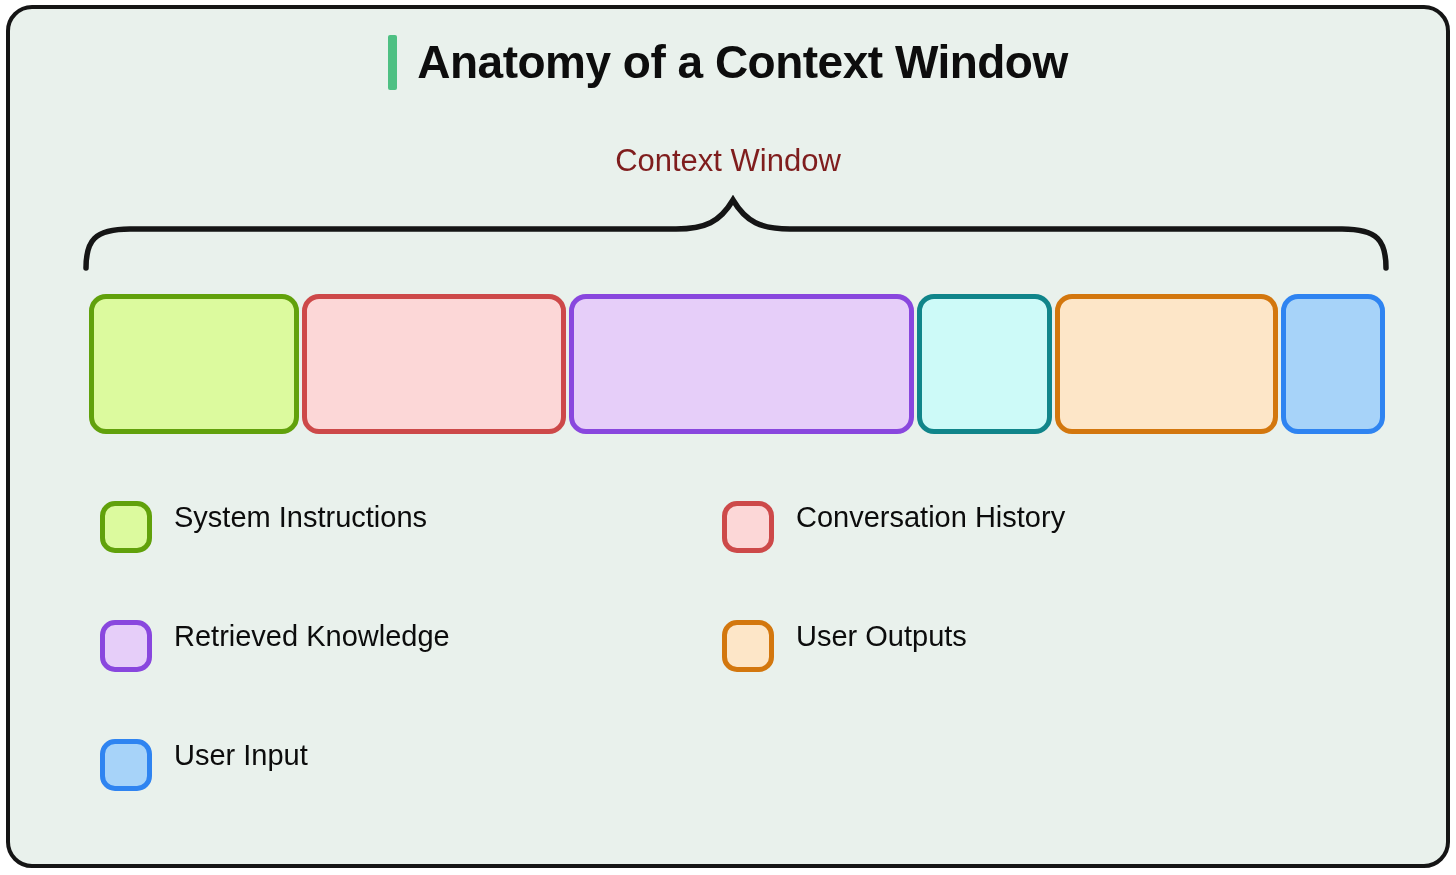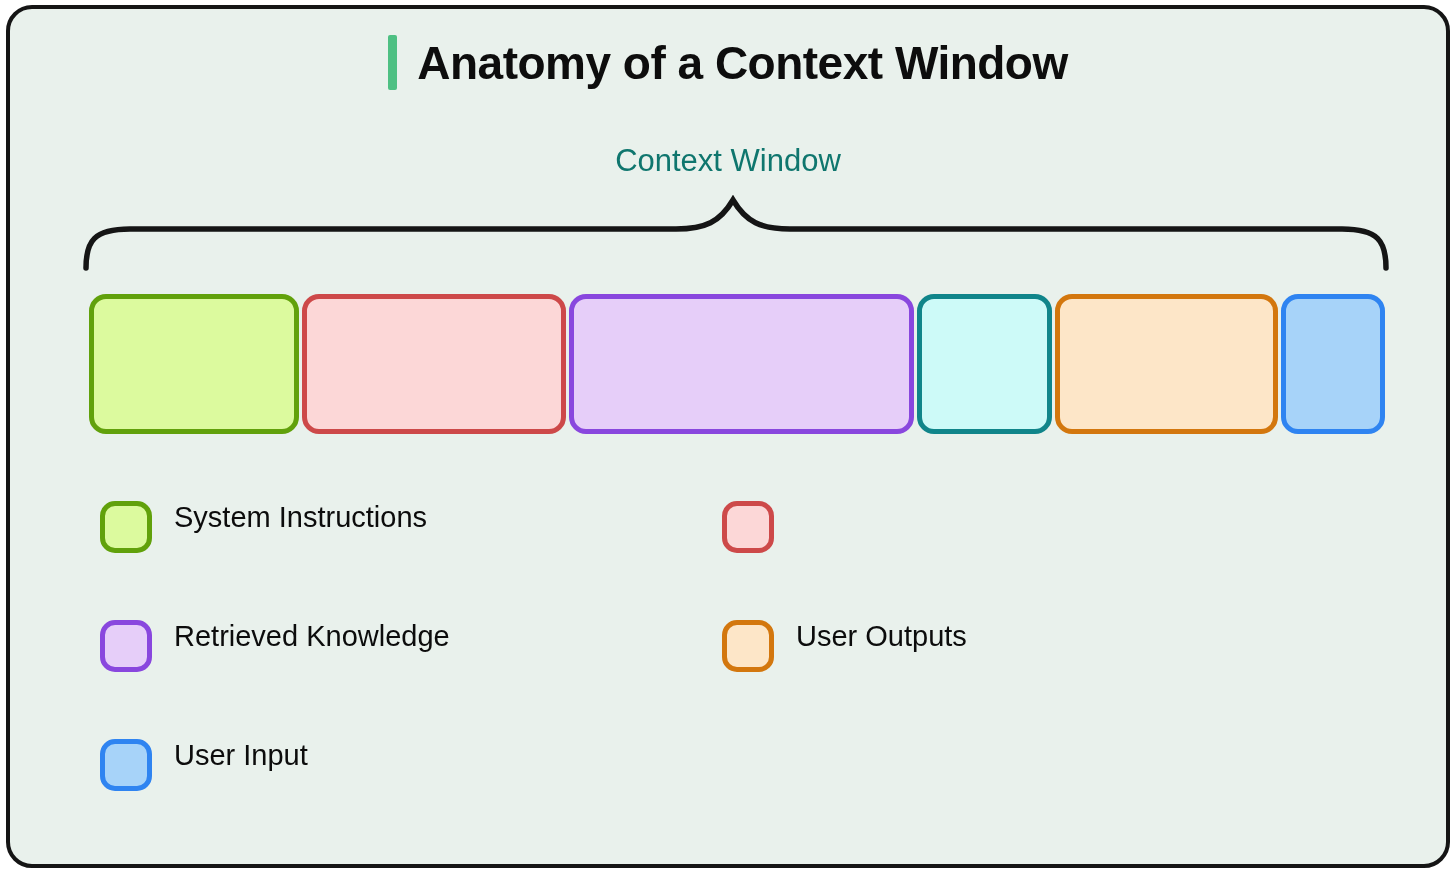--- a/index.html
+++ b/index.html
@@ -20,21 +20,20 @@
     overflow: hidden;
   }
   
   .title-row {
     position: absolute;
     top: 26px;
     left: 0;
     right: 0;
     display: flex;
     justify-content: center;
-    align-items: center;
     gap: 20px;
   }
   .title-accent {
     width: 9px;
     height: 55px;
     border-radius: 2px;
   }
   .title-text {
     font-size: 46px;
     font-weight: 700;
@@ -43,21 +42,21 @@
   }
   
   .cw-label {
     position: absolute;
     top: 134px;
     left: 0;
     right: 0;
     text-align: center;
     font-size: 31px;
     font-weight: 500;
-    color: #0f766e;
+    color: #7f1d1d;
   }
   
   .brace {
     position: absolute;
     left: 72px;
     top: 186px;
     width: 1308px;
     height: 78px;
   }
   
@@ -138,20 +137,21 @@
       <div class="ctx-block" style="background: rgb(167, 211, 249); border-color: rgb(47, 132, 241); flex: 7.6 1 0px;"></div>
     </div>
 
   <div class="legend">
       <div class="legend-item">
         <div class="legend-swatch" style="background: rgb(220, 250, 158); border-color: rgb(97, 161, 11);"></div>
         <div class="legend-label">System Instructions</div>
       </div>
       <div class="legend-item">
         <div class="legend-swatch" style="background: rgb(252, 215, 215); border-color: rgb(205, 73, 73);"></div>
+        <div class="legend-label">Conversation History</div>
       </div>
       <div class="legend-item">
         <div class="legend-swatch" style="background: rgb(230, 206, 249); border-color: rgb(137, 71, 222);"></div>
         <div class="legend-label">Retrieved Knowledge</div>
       </div>
       <div class="legend-item">
         <div class="legend-swatch" style="background: rgb(253, 230, 200); border-color: rgb(211, 119, 14);"></div>
         <div class="legend-label">User Outputs</div>
       </div>
       <div class="legend-item">

